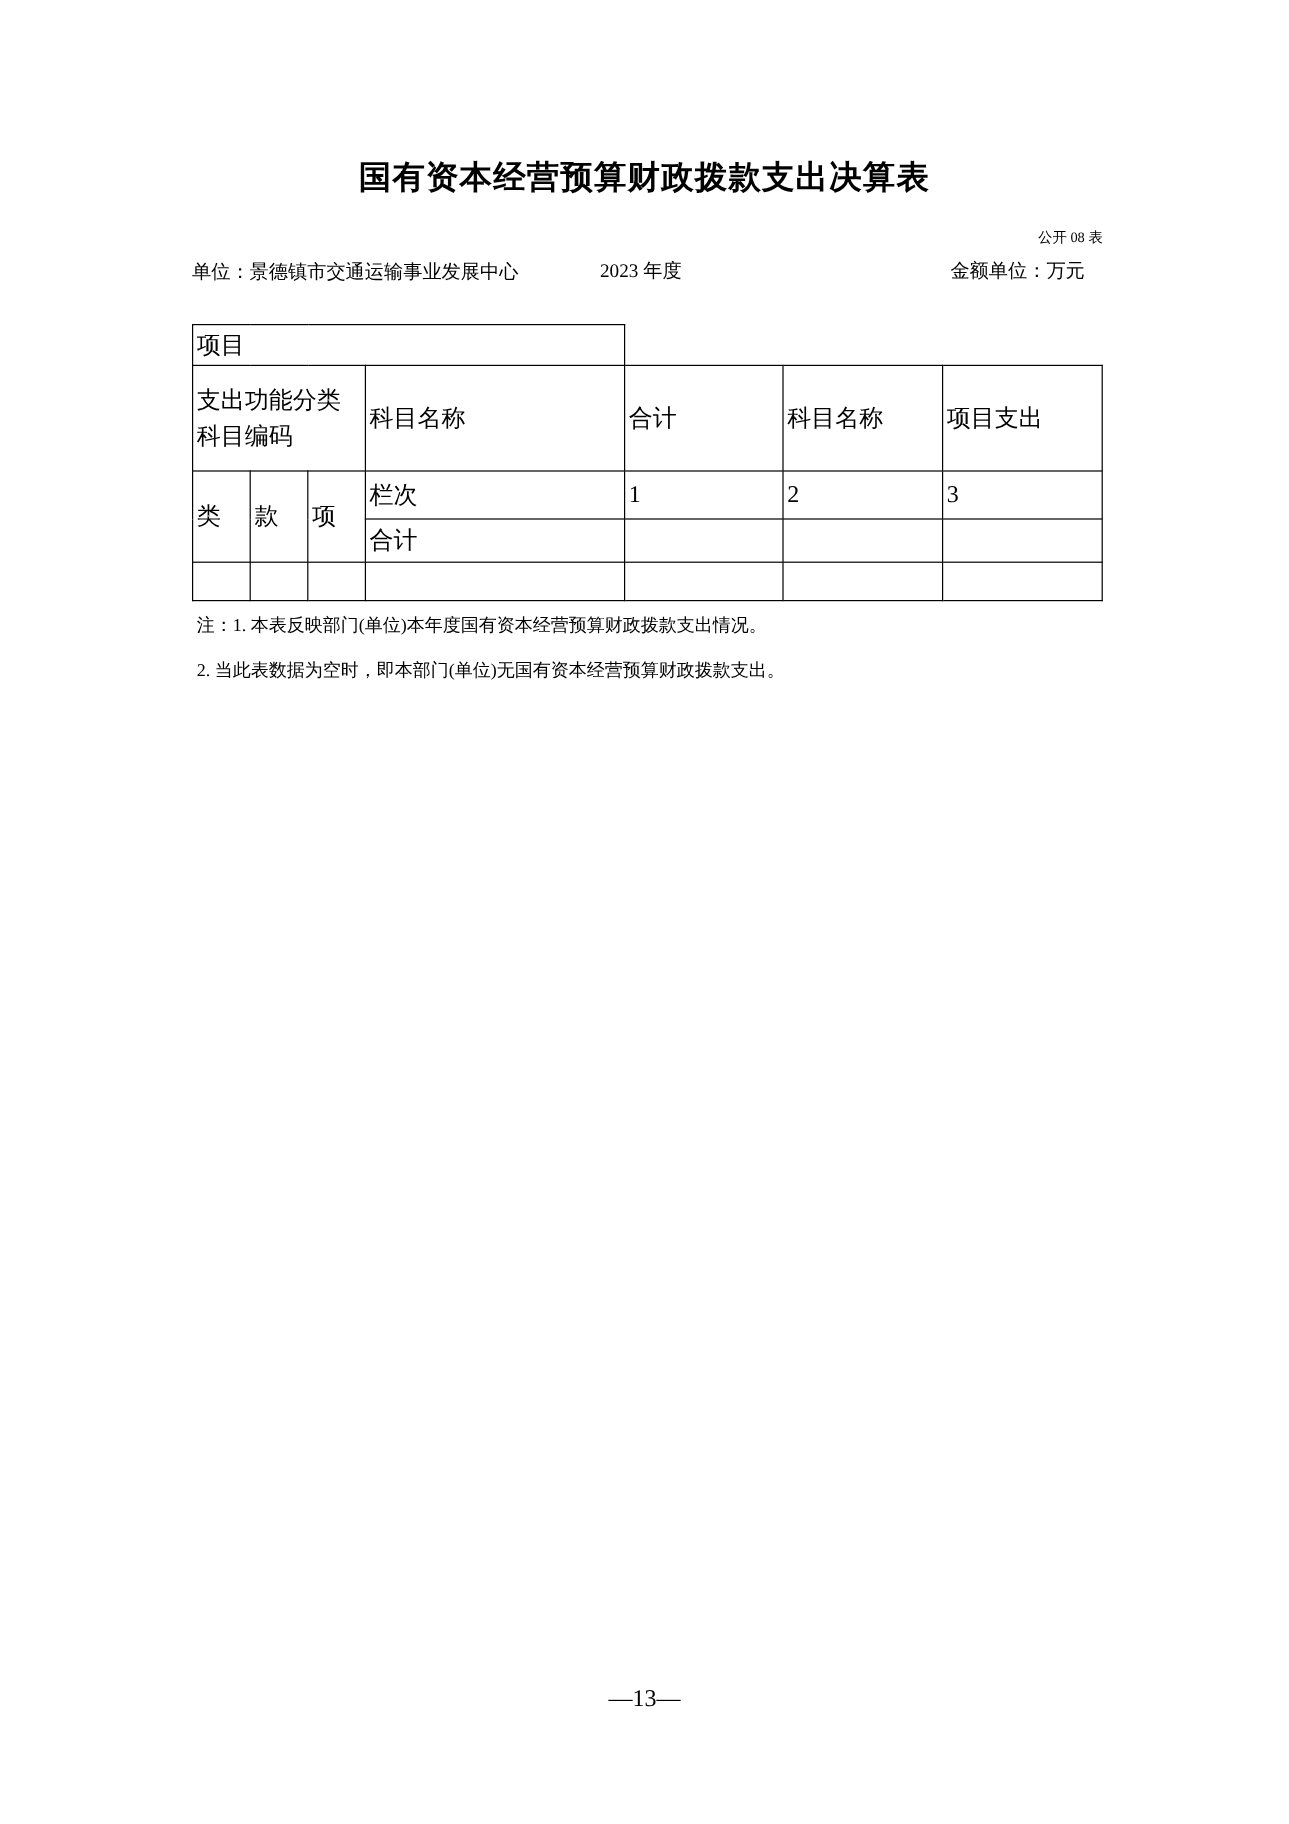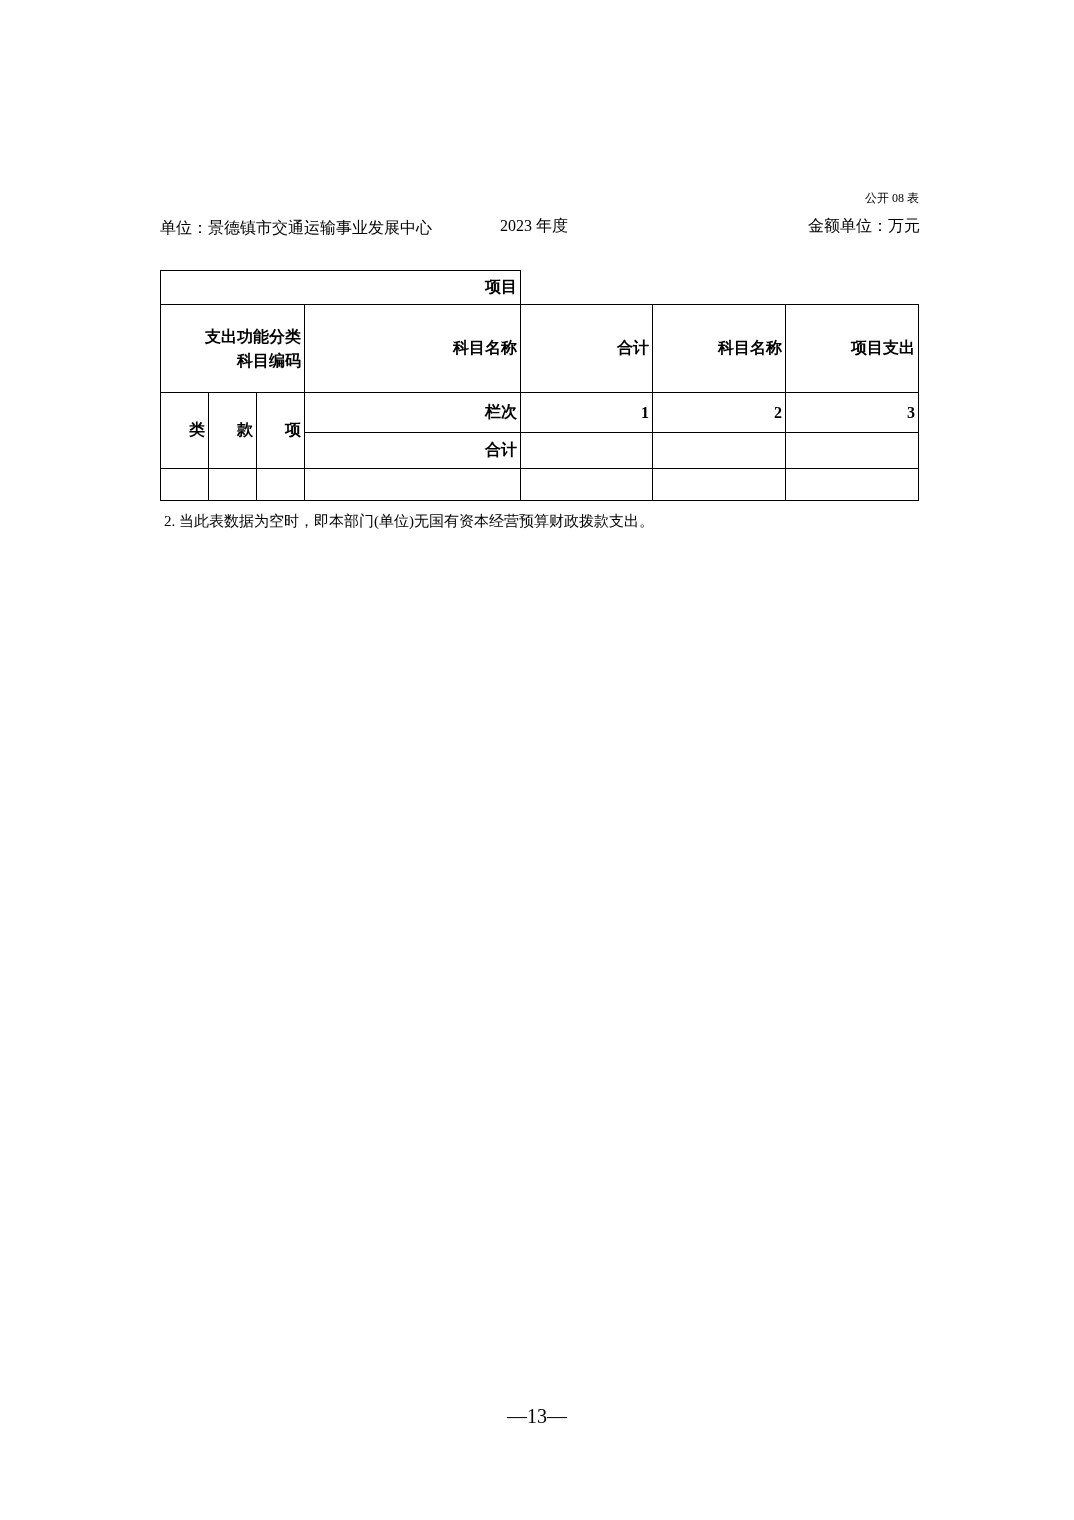--- a/index.html
+++ b/index.html
@@ -53,40 +53,39 @@
     width: 330px;
     line-height: 1.45;
   }
   .meta-year {
     position: absolute;
     left: 340px;
     top: 0;
   }
   .meta-amount {
     position: absolute;
-    right: 0;
+    right: 16px;
     top: 0;
     margin-left: 44px;
   }
 
   table.decl {
     position: absolute;
     left: 160px;
     top: 270px;
     width: 758px;
     border-collapse: collapse;
     table-layout: fixed;
   }
   table.decl td {
     border: 1px solid #000000;
-    text-align: right;
+    text-align: left;
     vertical-align: middle;
-    font-size: 16px;
+    font-size: 20px;
     padding: 2px 3px;
-    font-weight: bold;
   }
   .h-project { height: 34px; }
   .h-head { height: 88px; }
   .h-col { height: 40px; }
   .h-total { height: 36px; }
   .h-blank { height: 32px; }
   .two-line { line-height: 1.5; }
 
   .notes {
     position: absolute;
@@ -103,20 +102,21 @@
     width: 1074px;
     text-align: center;
     font-size: 20px;
   }
 </style>
 </head>
 <body>
 
 <div class="page">
 
+  <div class="title">国有资本经营预算财政拨款支出决算表</div>
 
   <div class="form-code">公开 08 表</div>
 
   <div class="meta-row">
     <div class="meta-unit">
       <span>单位：</span><span>景德镇市交通运输事业发展中心</span>
     </div>
     <div class="meta-year">2023 年度</div>
     <div class="meta-amount">金额单位：万元</div>
   </div>
@@ -164,18 +164,19 @@
         <td></td>
         <td></td>
         <td></td>
         <td></td>
         <td></td>
       </tr>
     </tbody>
   </table>
 
   <div class="notes">
+    <div class="note-line">注：1. 本表反映部门(单位)本年度国有资本经营预算财政拨款支出情况。</div>
     <div class="note-line">2. 当此表数据为空时，即本部门(单位)无国有资本经营预算财政拨款支出。</div>
   </div>
 
   <div class="page-num">—13—</div>
 
 </div>
 
 </body></html>

